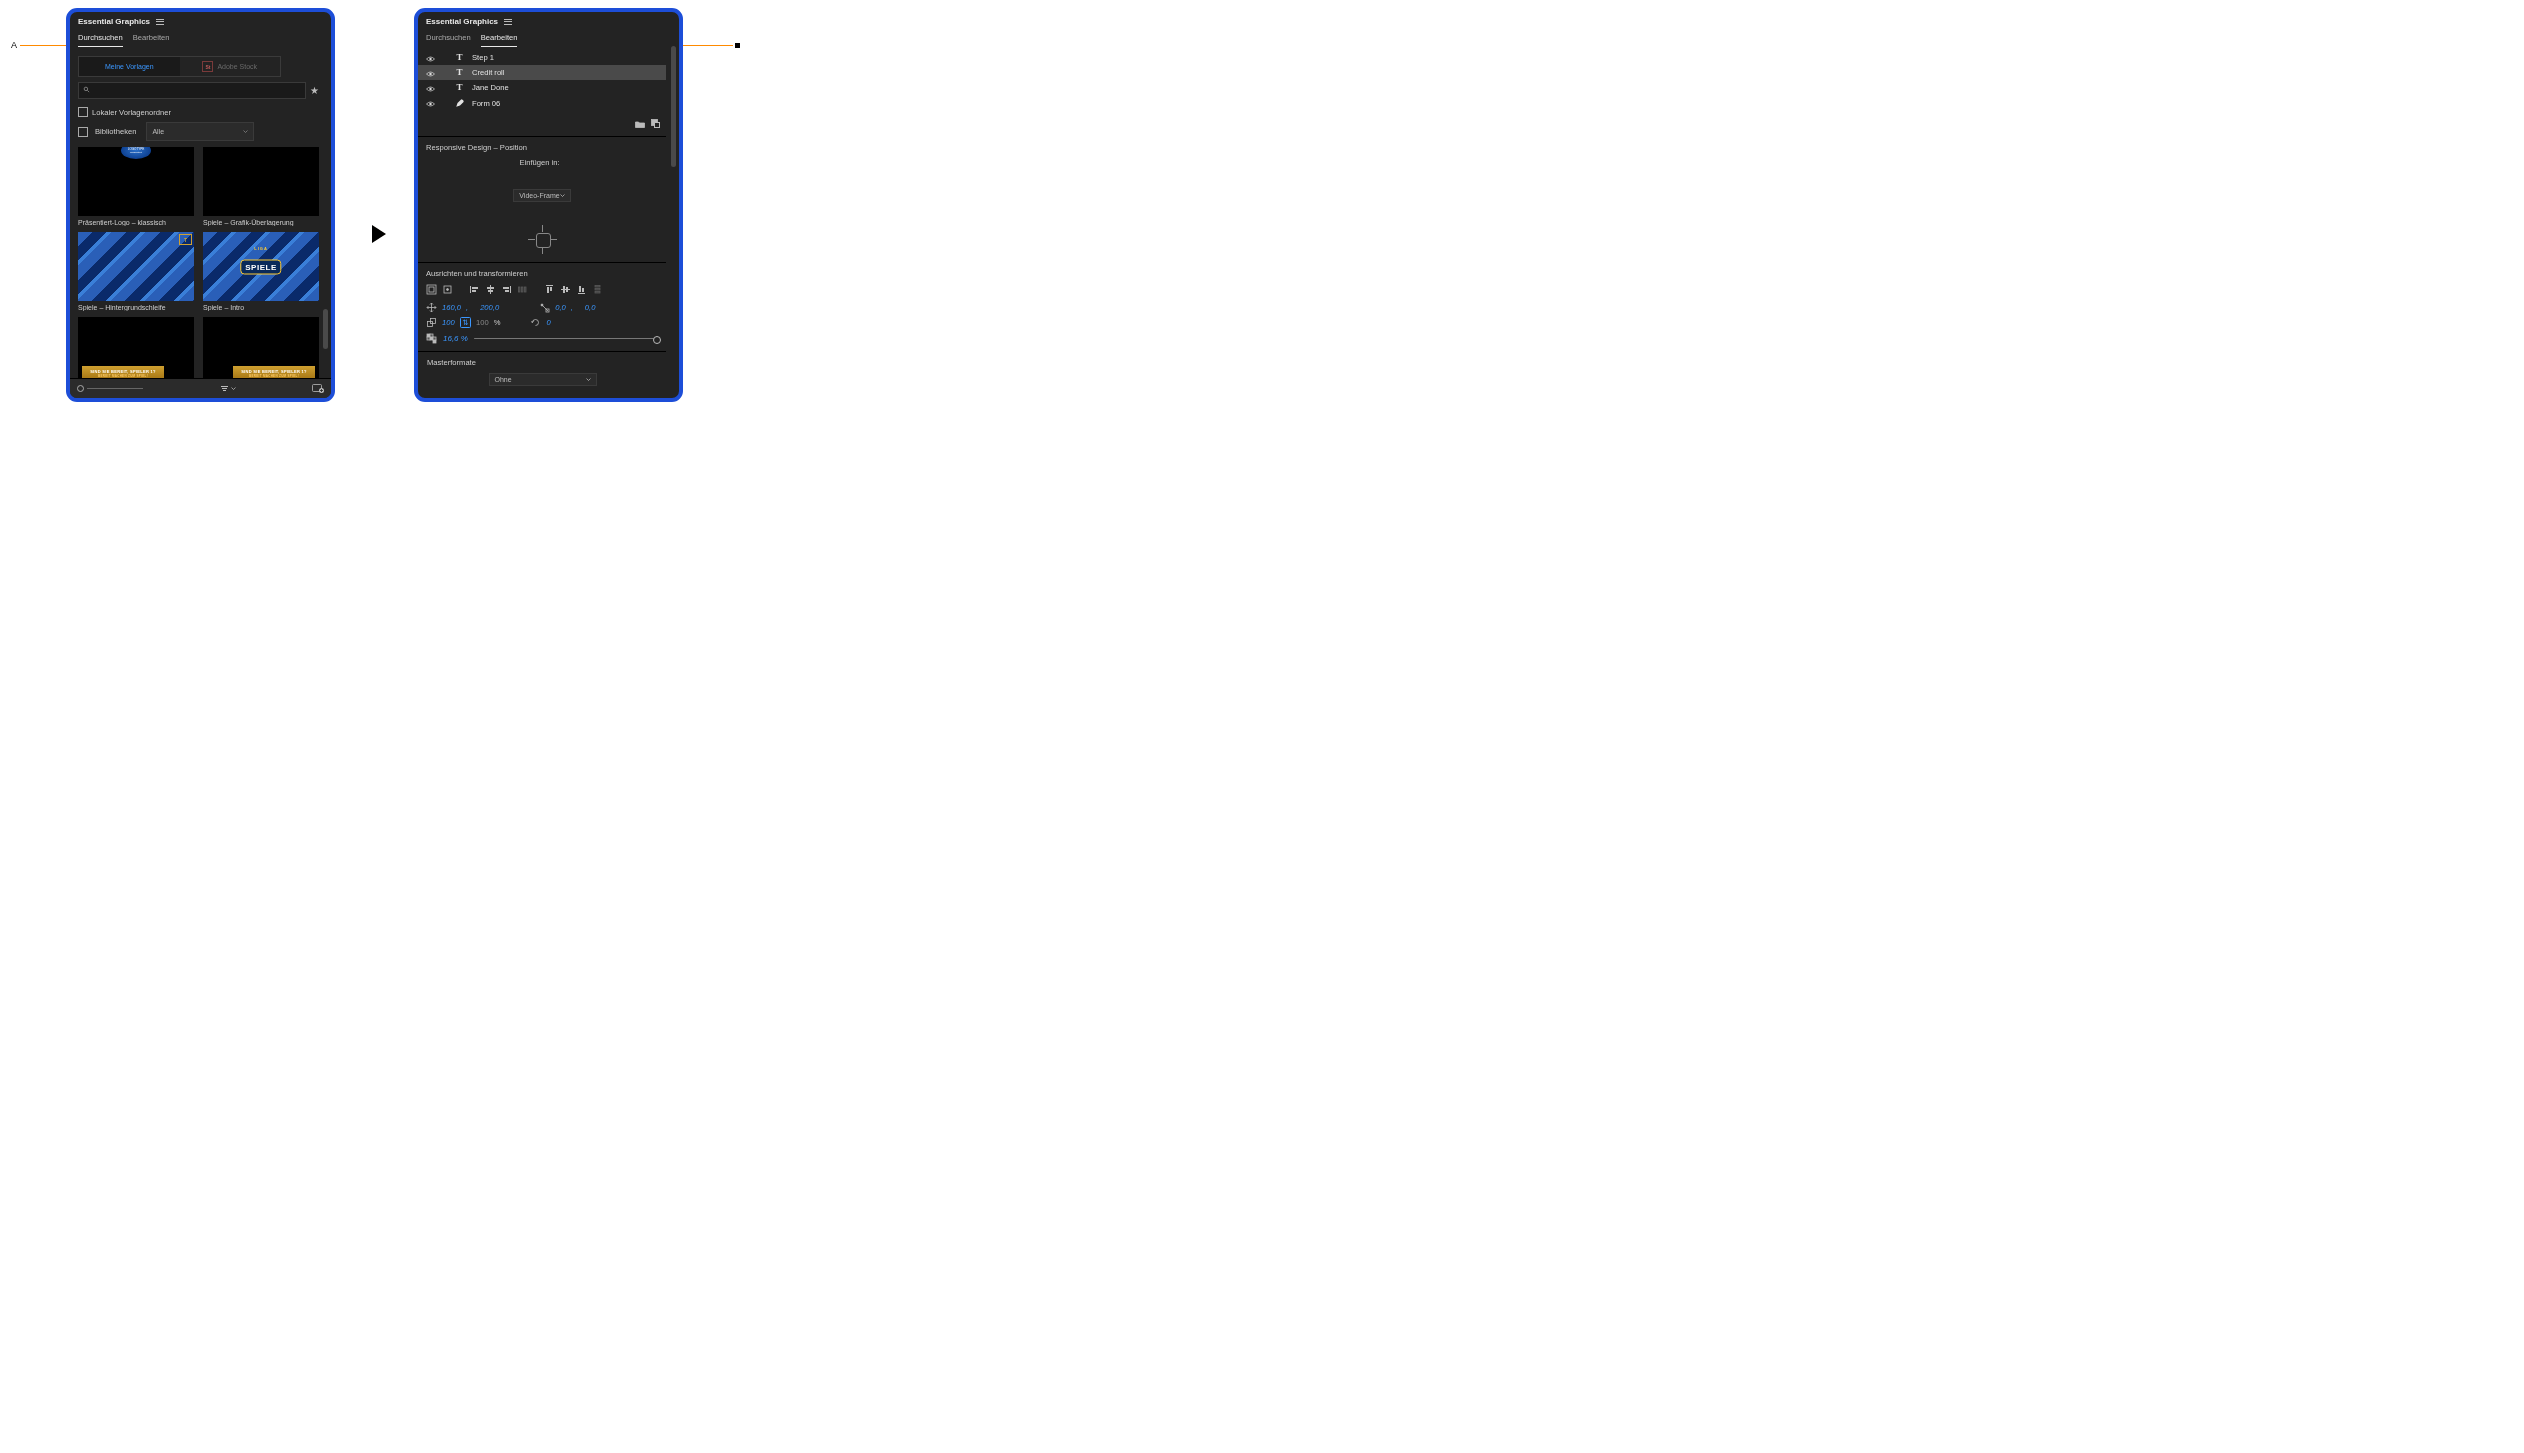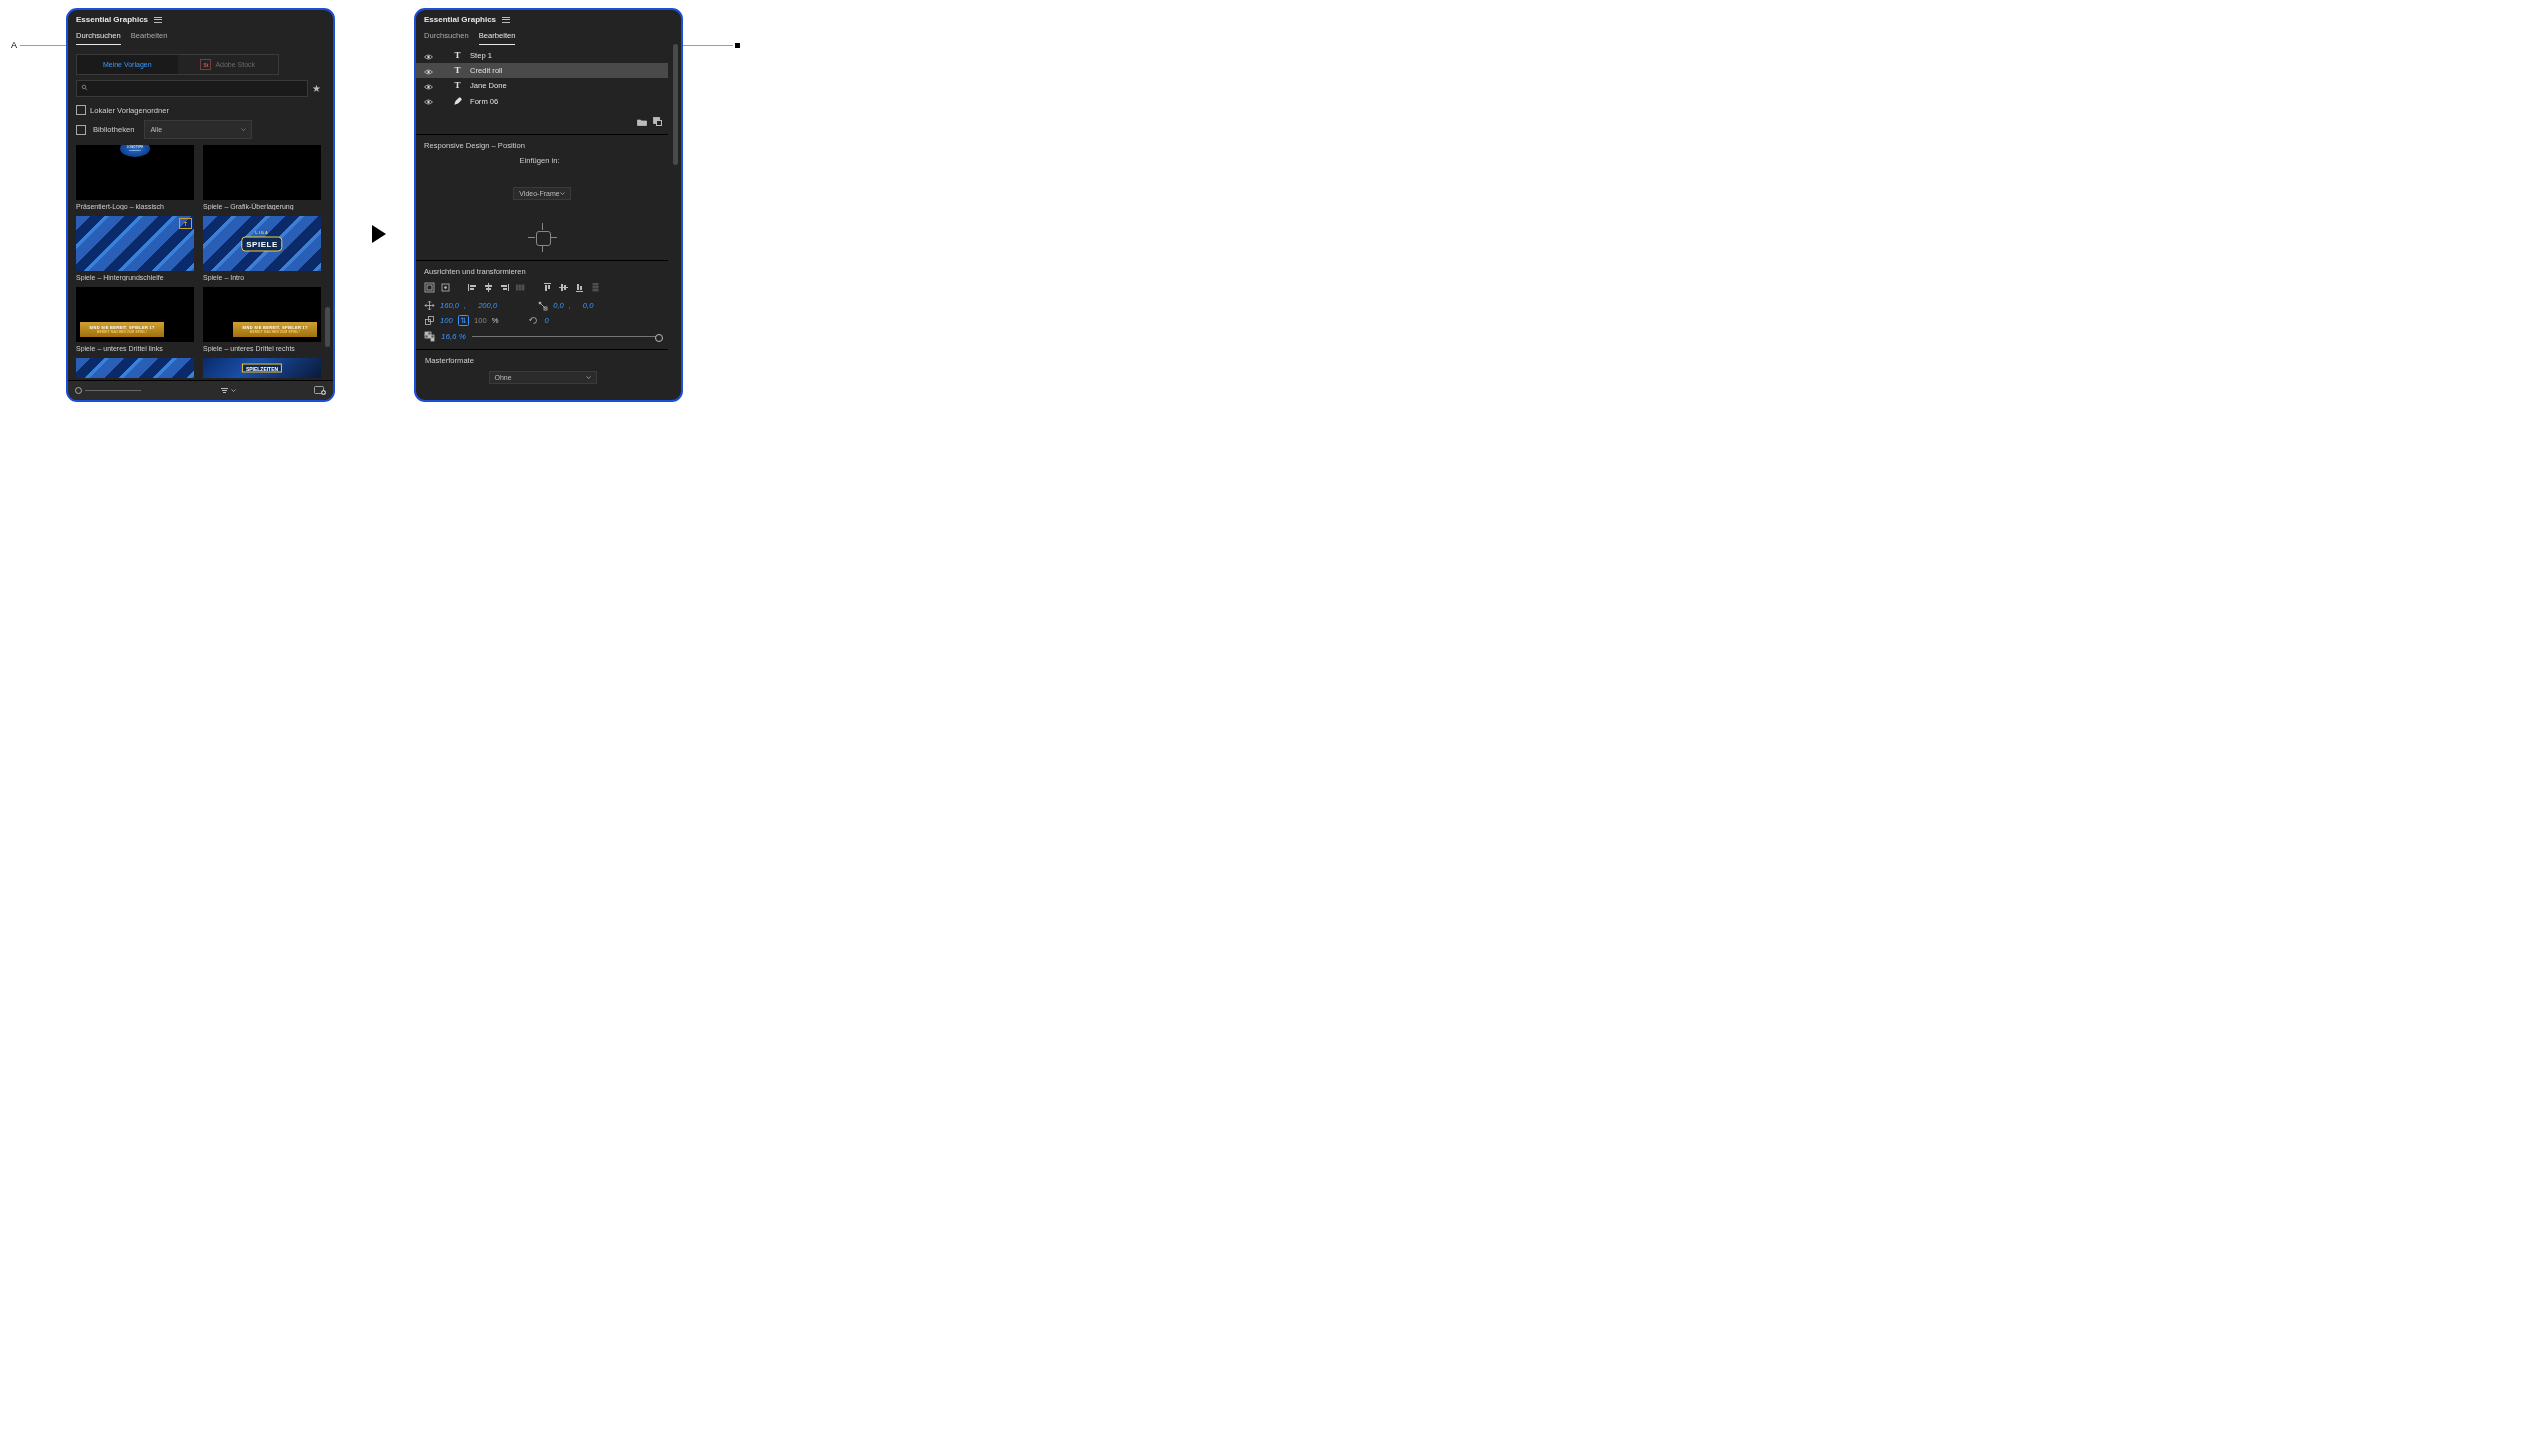--- a/index.html
+++ b/index.html
@@ -1,17 +1,17 @@
 <!DOCTYPE html>
 <html style="font-size:8px"><head>
 <meta charset="utf-8">
 <style>
   html,body{margin:0;padding:0;background:#fff;font-family:"Segoe UI",Arial,sans-serif;color:#ccc;}
   .canvas{position:relative;width:757px;height:407px;}
-  .panel{position:absolute;top:8px;width:269px;height:394px;background:#232323;border:2px solid #1d4ed8;border-radius:11px;padding:0 0 0 0;box-sizing:border-box;overflow:hidden;}
+  .panel{position:absolute;top:8px;width:269px;height:394px;background:#232323;border:4px solid #1d4ed8;border-radius:11px;padding:0 0 0 0;box-sizing:border-box;overflow:hidden;}
   .panel.left{left:66px;}
   .panel.right{left:414px;}
   .panel-header{display:flex;align-items:center;gap:6px;padding:5px 8px 1px 8px;font-size:8px;font-weight:600;color:#e8e8e8;}
   .hamburger{width:8px;height:6px;display:flex;flex-direction:column;justify-content:space-between;}
   .hamburger span{display:block;height:1px;background:#bbb;}
   .tabs{display:flex;gap:10px;padding:3px 8px 0 8px;font-size:7.6px;}
   .tab{padding:3px 0 4px 0;color:#aaa;border-bottom:1px solid transparent;cursor:pointer;}
   .tab.active{color:#e8e8e8;border-bottom:1px solid #e8e8e8;}
   .scrollbar{position:absolute;right:3px;width:5px;background:transparent;}
   .scrollbar .thumb{background:#4a4a4a;border-radius:2.5px;}
@@ -23,21 +23,21 @@
   .toggle-btn.inactive{color:#6a6a6a;}
   .st-badge{display:inline-flex;align-items:center;justify-content:center;width:9px;height:9px;border:0.5px solid #7a3a3a;color:#c05a5a;font-size:5px;font-weight:700;}
   .search-row{display:flex;align-items:center;gap:4px;margin:5px 0 3px 0;}
   .search-box{flex:1;display:flex;align-items:center;background:#1a1a1a;border:0.5px solid #3a3a3a;height:15px;padding:0 4px;gap:4px;}
   .search-box input{flex:1;background:transparent;border:none;outline:none;color:#ccc;font-size:7px;}
   .checkbox-row{display:flex;align-items:center;gap:4px;padding:5px 0 0 0;font-size:7.6px;color:#cfcfcf;}
   .chk{width:8px;height:8px;border:1px solid #aaa;display:inline-block;}
   .dropdown{display:flex;align-items:center;justify-content:space-between;background:#2b2b2b;border:0.5px solid #3a3a3a;padding:2px 5px;font-size:7px;color:#bdbdbd;min-width:96px;height:13px;}
   .grid{display:grid;grid-template-columns:1fr 1fr;gap:6px 9px;margin-top:6px;}
   .card{}
-  .thumb{width:100%;height:55px;background:#000;position:relative;overflow:hidden;}
+  .thumb{width:100%;height:69px;background:#000;position:relative;overflow:hidden;}
   .card-label{font-size:7px;color:#cfcfcf;padding-top:3px;white-space:nowrap;overflow:hidden;text-overflow:ellipsis;}
   .bluebg{background:linear-gradient(135deg,#0a2a6a,#1a4fa8 40%,#0a1a3a);}
   .stripes::before{content:"";position:absolute;inset:0;background:repeating-linear-gradient(135deg,#2a5fb8 0 10px,#0a2a6a 10px 20px,#3a7fd8 20px 24px);}
   .lower-third{position:absolute;left:4px;right:4px;bottom:5px;height:15px;background:linear-gradient(#cfa030,#a07010);display:flex;flex-direction:column;align-items:center;justify-content:center;font-size:4px;font-weight:700;color:#fff;letter-spacing:0.3px;}
   .lt-sub{font-size:3px;color:#ffcc66;font-weight:600;}
   .spiele-badge{position:absolute;left:50%;top:50%;transform:translate(-50%,-50%);background:#0a2a5a;border:1.5px solid #ffcc33;border-radius:4px;padding:2px 4px;font-weight:900;font-size:8px;color:#fff;letter-spacing:0.5px;}
   .spiele-liga{position:absolute;left:50%;top:14px;transform:translateX(-50%);font-size:4px;color:#ffcc33;font-weight:700;letter-spacing:1px;}
   .logo-bubble{position:absolute;left:50%;top:-5px;transform:translateX(-50%);width:30px;height:17px;background:radial-gradient(ellipse at center,#2a6fc8 0%,#0a3a8a 80%);border-radius:50%;display:flex;flex-direction:column;align-items:center;justify-content:center;font-size:3px;color:#fff;}
   .ta-badge{position:absolute;right:2px;top:2px;width:11px;height:9px;border:0.5px solid #cfa030;color:#cfa030;font-size:5px;display:flex;align-items:center;justify-content:center;font-weight:700;}
   .bottom-bar{position:absolute;left:0;right:0;bottom:0;height:19px;background:#2b2b2b;border-top:0.5px solid #000;display:flex;align-items:center;justify-content:space-between;padding:0 7px;}

